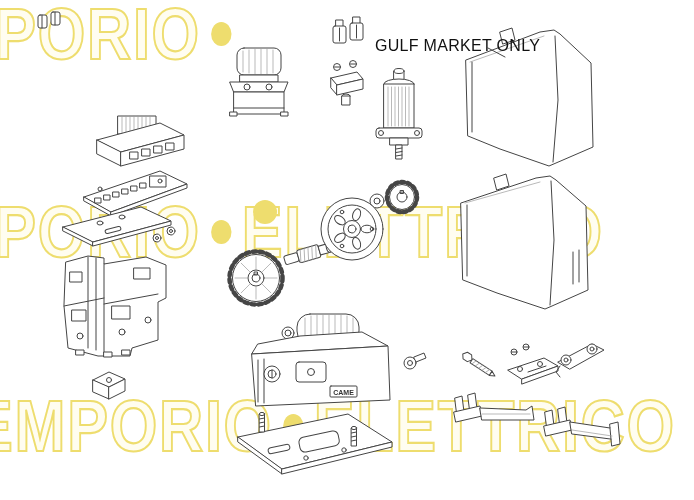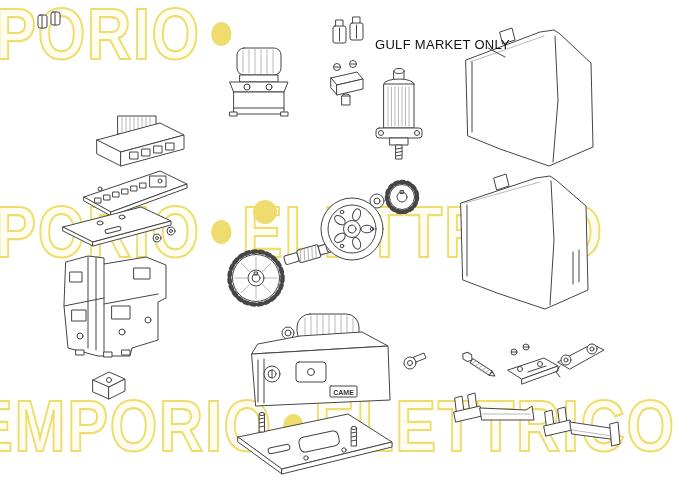--- a/index.html
+++ b/index.html
@@ -41,21 +41,21 @@
   .parts .fw{fill:#ffffff;}
   .parts .hl{stroke:#9b9b9b;stroke-width:.7;}
   .parts .teeth{stroke-width:4.5;stroke-dasharray:3 3.3;}
   .parts .teeth2{stroke-width:4.5;stroke-dasharray:3.4 3.7;}
   .parts text{stroke:none;fill:#333;font-family:"Liberation Sans",sans-serif;
     font-size:7px;font-weight:bold;}
 
   
   .gulf-label{
     position:absolute;left:375px;top:37px;z-index:2;
-    font-size:13px;color:#111;letter-spacing:.3px;white-space:nowrap;
+    font-size:16px;color:#111;letter-spacing:.3px;white-space:nowrap;
   }
 </style>
 </head>
 <body>
 
 <div class="stage">
 
   <div class="watermark">
     <div class="wm-row wm-row1">
       <span>EMPORIO</span>

